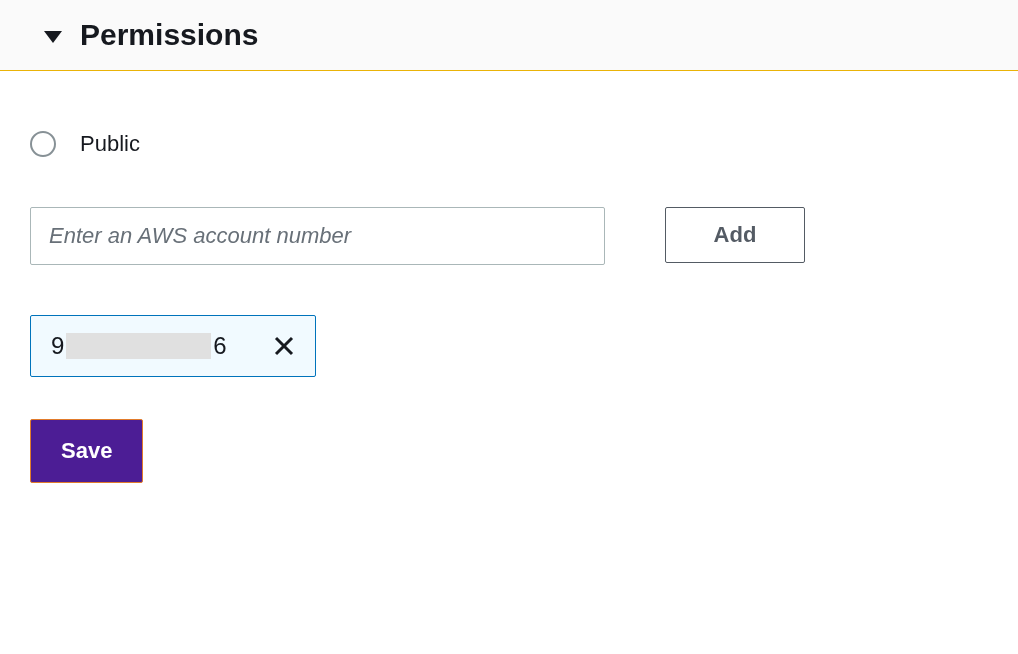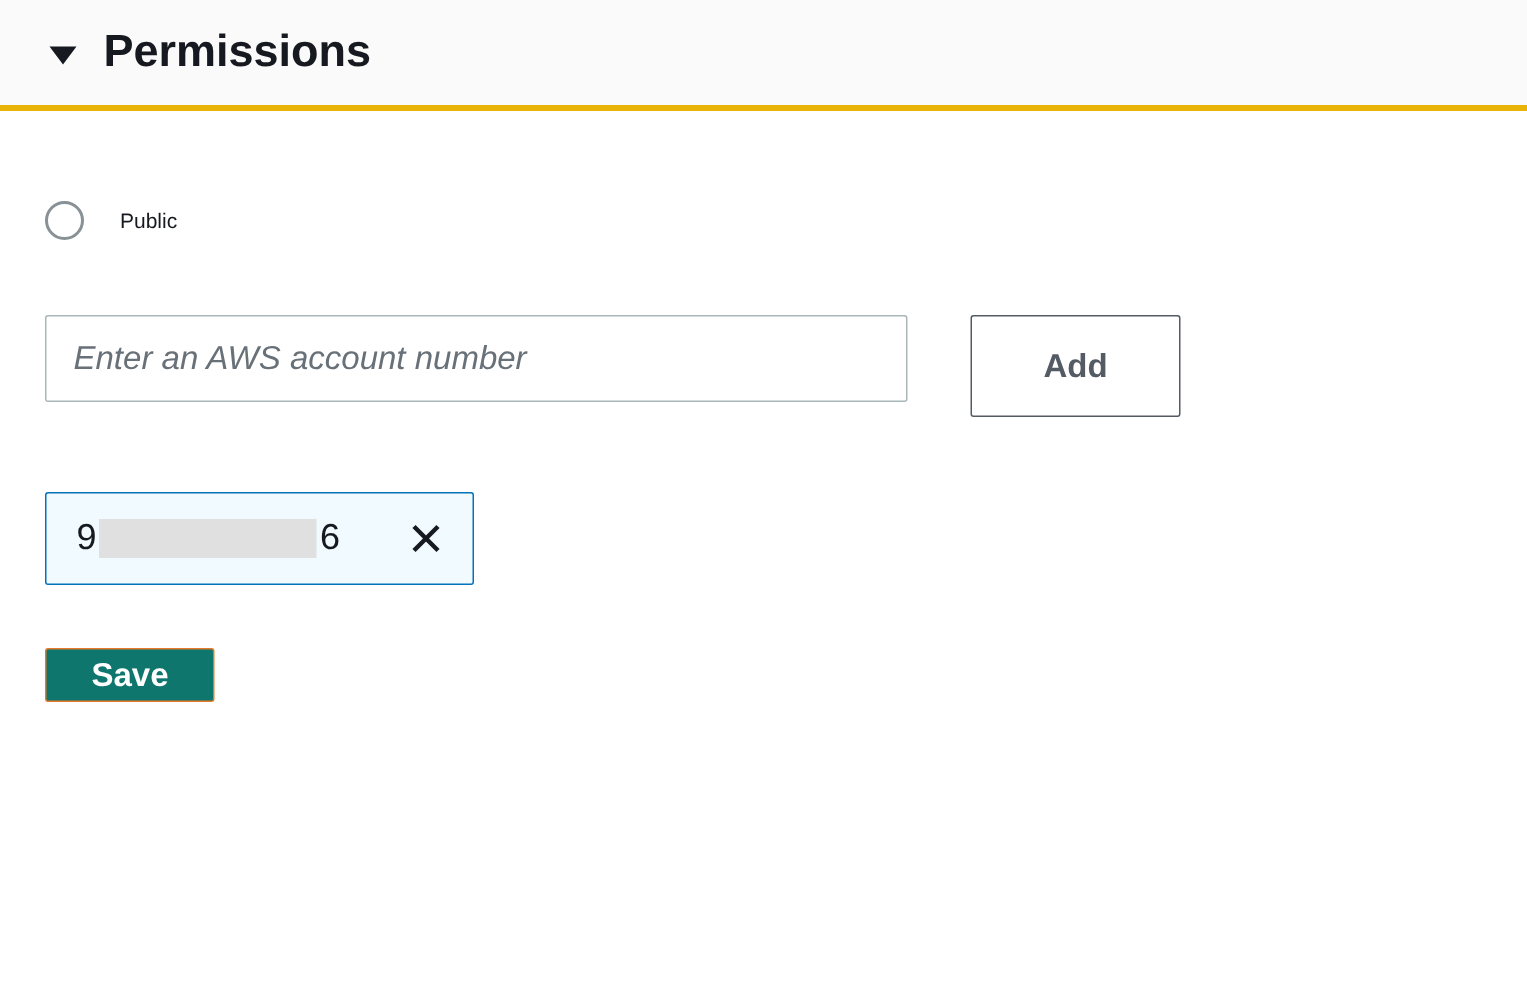--- a/index.html
+++ b/index.html
@@ -10,22 +10,22 @@
     body {
       font-family: "Amazon Ember", "Helvetica Neue", Arial, sans-serif;
       font-size: 22px;
       color: #16191f;
       background: #ffffff;
       width: 1018px;
       height: 654px;
     }
     .header-bar {
       background: #fafafa;
-      border-bottom: 4px solid #eab308;
-      padding: 18px 30px 18px 33px;
+      border-bottom: 1px solid #eab308;
+      padding: 18px 30px 18px 44px;
       display: flex;
       align-items: center;
     }
     .caret-down {
       display: inline-block;
       width: 0;
       height: 0;
       border-left: 9px solid transparent;
       border-right: 9px solid transparent;
       border-top: 12px solid #16191f;
@@ -70,46 +70,46 @@
       border-width: 2px;
     }
     .radio.selected::after {
       content: "";
       width: 14px;
       height: 14px;
       background: #0073bb;
       border-radius: 50%;
     }
     .radio-label {
-      font-size: 14px;
+      font-size: 22px;
       cursor: pointer;
     }
     .input-row {
       display: flex;
       align-items: stretch;
-      gap: 42px;
+      gap: 60px;
       margin-bottom: 50px;
     }
     .text-input {
       width: 575px;
       height: 58px;
       border: 1px solid #aab7b8;
       border-radius: 2px;
       padding: 0 18px;
       font-size: 22px;
       font-family: inherit;
       color: #16191f;
     }
     .text-input::placeholder {
       color: #687078;
       font-style: italic;
     }
     .add-button {
       width: 140px;
-      height: 68px;
+      height: 56px;
       border: 1px solid #545b64;
       background: #ffffff;
       font-size: 22px;
       font-weight: 700;
       color: #545b64;
       cursor: pointer;
       border-radius: 2px;
     }
     .chip {
       display: inline-flex;
@@ -141,23 +141,23 @@
       align-items: center;
       justify-content: center;
       width: 34px;
       height: 34px;
     }
     .chip-close svg {
       width: 24px;
       height: 24px;
     }
     .save-button {
-      height: 36px;
+      height: 64px;
       padding: 0 30px;
-      background: #0f766e;
+      background: #4c1d95;
       border: 1px solid #e17b2b;
       color: #ffffff;
       font-size: 22px;
       font-weight: 700;
       cursor: pointer;
       border-radius: 2px;
     }
   </style>
 </head>
 <body>

